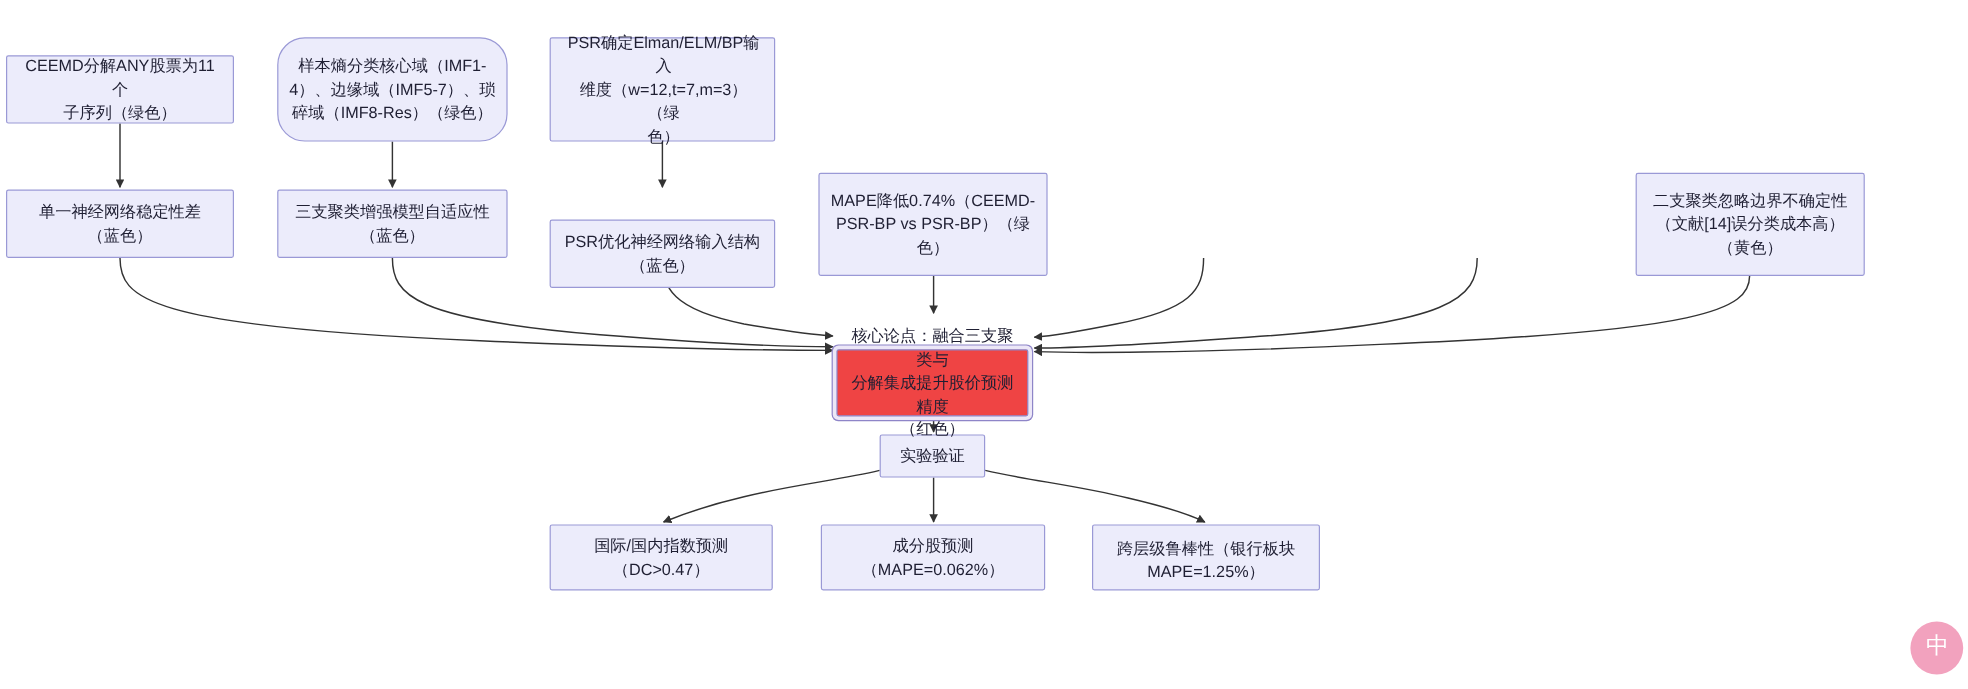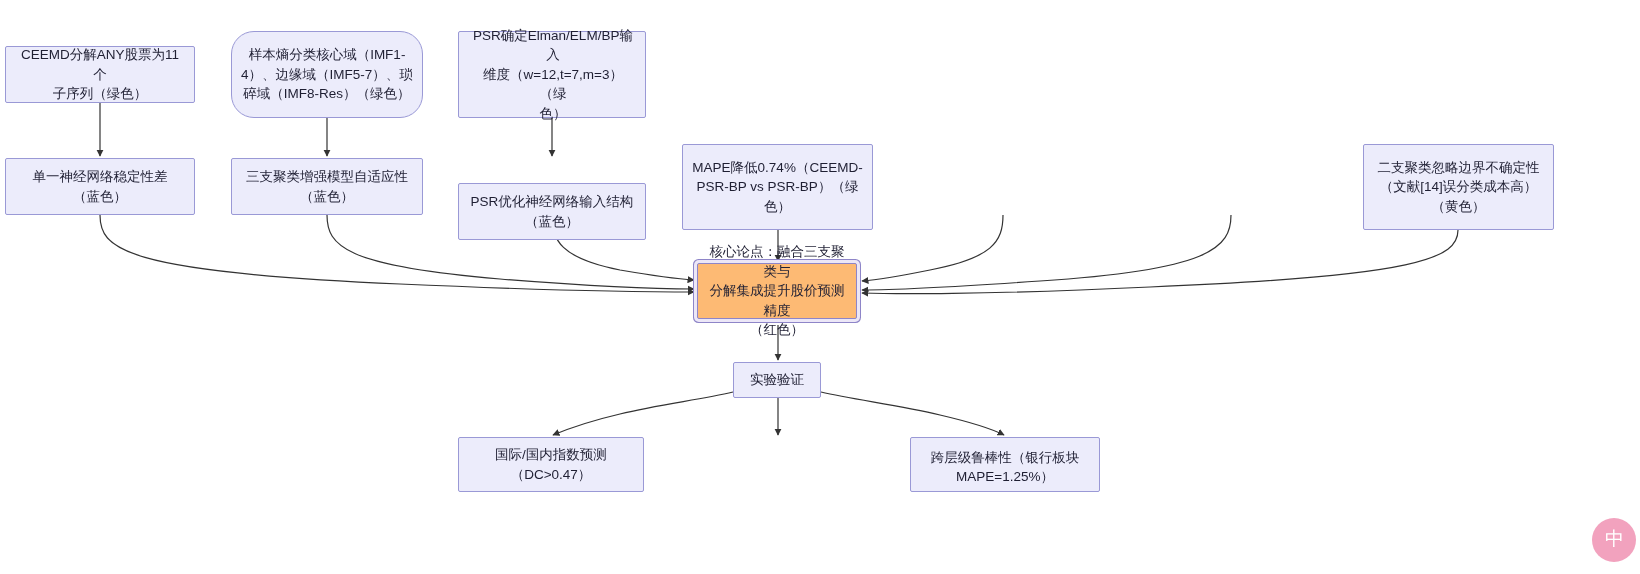--- a/index.html
+++ b/index.html
@@ -40,24 +40,25 @@
     line-height: 1.45;
     padding: 4px 9px;
     z-index: 2;
   }
   .node .txt {
     display: block;
     width: 100%;
     white-space: pre-line;
   }
   .node.core {
-    background: #fdba74;
+    background: #ef4444;
     border: 1px solid #8E85C8;
     box-shadow: 0 0 0 3px #ECE7F7, 0 0 0 4px #8E85C8;
     z-index: 3;
+    margin-top: 28px;
   }
   .watermark {
     position: absolute;
     width: 44px;
     height: 44px;
     border-radius: 50%;
     background: #F2A2BE;
     display: flex;
     align-items: center;
     justify-content: center;
@@ -163,20 +164,24 @@
 
   <div class="node" style="left:733px; top:362px; width:88px; height:36px;">
     <span class="txt">实验验证</span>
   </div>
 
   <div class="node" style="left:458px; top:437px; width:186px; height:55px;">
     <span class="txt">国际/国内指数预测
 （DC&gt;0.47）</span>
   </div>
 
+  <div class="node" style="left:684px; top:437px; width:187px; height:55px;">
+    <span class="txt">成分股预测
+（MAPE=0.062%）</span>
+  </div>
 
   <div class="node" style="left:910px; top:437px; width:190px; height:55px;align-items:flex-end;">
     <span class="txt">跨层级鲁棒性（银行板块
 MAPE=1.25%）</span>
   </div>
 
   <div class="watermark" style="left:1592px; top:518px;">
     <span>中</span>
   </div>
 

